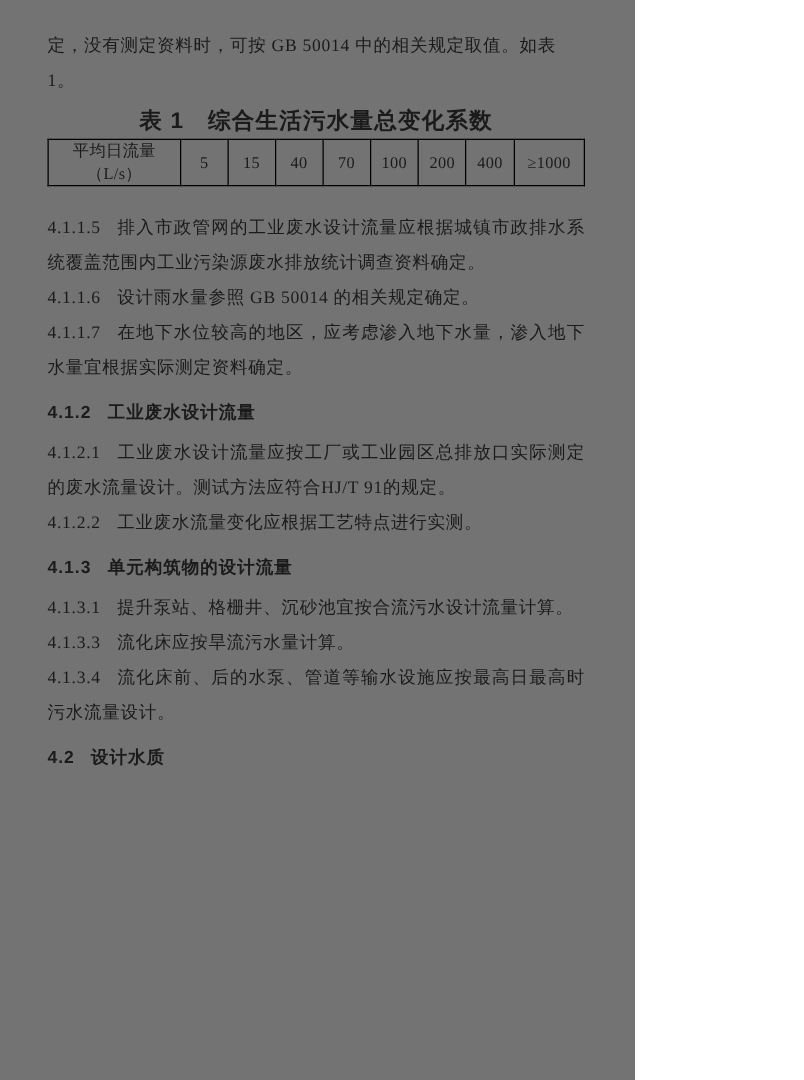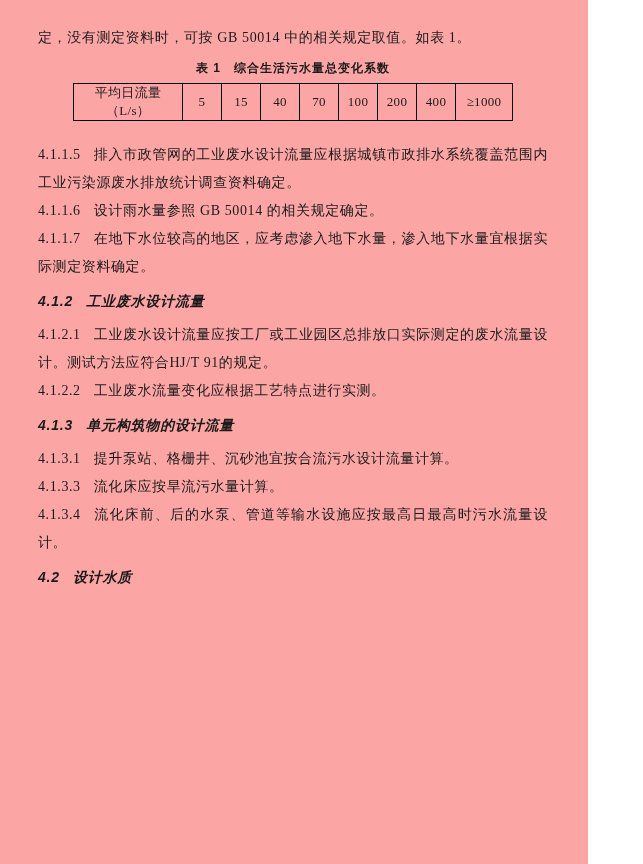--- a/index.html
+++ b/index.html
@@ -9,35 +9,35 @@
   }
   body {
     width: 643px;
     height: 864px;
     overflow: hidden;
     color: #1b1b1b;
     font-family: "Liberation Serif", "DejaVu Serif", serif;
   }
   .page {
     box-sizing: border-box;
-    width: 588px;
+    width: 508px;
     height: 864px;
     padding: 24px 40px 0 38px;
-    background: #fca5a5;
+    background: #737373;
   }
   .intro {
     margin: 0;
     font-size: 14px;
     line-height: 28px;
     letter-spacing: 0.6px;
   }
   .table-title {
     margin: 2px 0 0 0;
     text-align: center;
-    font-size: 12px;
+    font-size: 18px;
     font-weight: bold;
     line-height: 28px;
     letter-spacing: 1px;
     font-family: "Liberation Sans", "DejaVu Sans", sans-serif;
   }
   table.coef {
     border-collapse: collapse;
     margin: 1px auto 0 auto;
     table-layout: fixed;
   }
@@ -62,21 +62,20 @@
     text-align: justify;
     text-align-last: left;
   }
   .clauses h3.heading {
     margin: 6px 0;
     font-size: 14px;
     line-height: 28px;
     letter-spacing: 0.8px;
     font-weight: bold;
     font-family: "Liberation Sans", "DejaVu Sans", sans-serif;
-    font-style: italic;
   }
   .num { padding-right: 13px; white-space: nowrap; }
 </style>
 </head>
 <body>
 
 <div class="page">
 
   <p class="intro">定，没有测定资料时，可按 GB 50014 中的相关规定取值。如表 1。</p>
 

